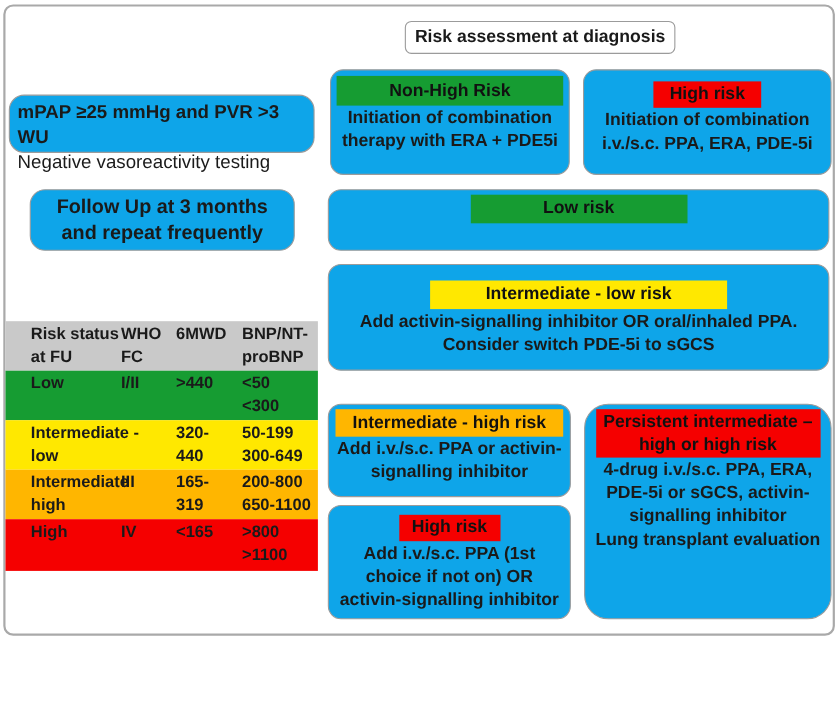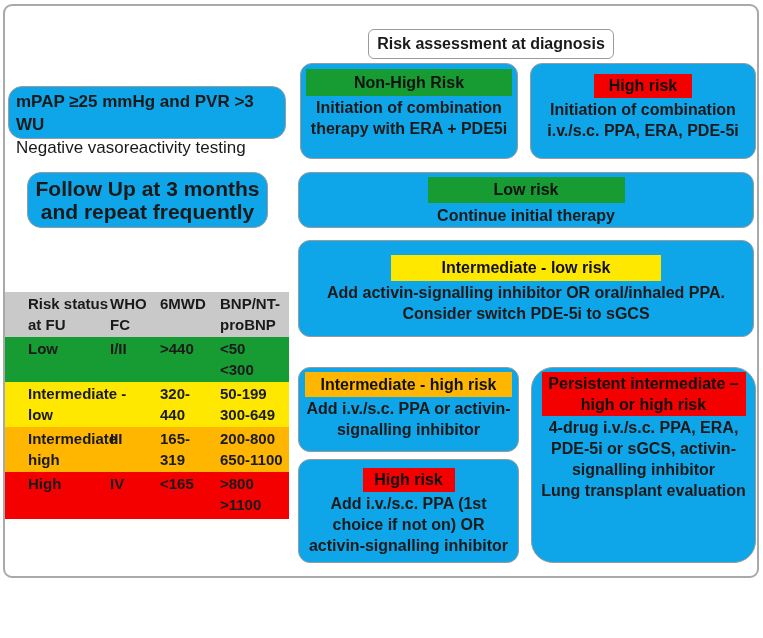--- a/index.html
+++ b/index.html
@@ -12,33 +12,33 @@
   .frame {
     position:absolute; left:3px; top:4px; width:756px; height:574px;
     border:2px solid #a9a9a9; border-radius:9px; background:#ffffff;
   }
   .rbox {
     position:absolute; background:#0ea5e9;
     border:1.5px solid #9b9b9b; border-radius:12px;
     text-align:center; font-weight:bold; font-size:16px; line-height:21px;
   }
   .titlebox {
-    position:absolute; left:368px; top:29px; width:246px; height:30px;
+    position:absolute; left:368px; top:19px; width:246px; height:30px;
     border:1.5px solid #9b9b9b; border-radius:6px; background:#fff;
     font-weight:bold; font-size:16px; line-height:27px; text-align:center;
   }
   .criteria {
     left:8px; top:86px; width:278px; height:53px;
     text-align:left; padding:3px 6px 0 7px; font-size:17px; line-height:23px;
     border-radius:14px;
   }
   .criteria .l2 { font-weight:normal; }
   .followup {
     left:27px; top:172px; width:241px; height:56px;
-    font-size:21px; line-height:23px; padding-top:4px; border-radius:14px;
+    font-size:18px; line-height:23px; padding-top:4px; border-radius:14px;
   }
   .bar {
     font-weight:bold; font-size:16px; color:#111;
     display:block; margin:0 auto;
   }
   .bar.green  { background:var(--green); }
   .bar.red    { background:var(--red); }
   .bar.yellow { background:var(--yellow); }
   .bar.orange { background:var(--orange); }
 
@@ -99,21 +99,20 @@
   <div class="body-txt">Initiation of combination therapy with ERA + PDE5i</div>
 </div>
 
 <div class="rbox box-highdiag">
   <span class="bar red">High risk</span>
   <div class="body-txt">Initiation of combination i.v./s.c. PPA, ERA, PDE-5i</div>
 </div>
 
 <div class="rbox box-low">
   <span class="bar green">Low risk</span>
-  <div class="body-txt">Continue initial therapy</div>
 </div>
 
 <div class="rbox box-intlow">
   <span class="bar yellow">Intermediate - low risk</span>
   <div class="body-txt">
     <div>Add activin-signalling inhibitor OR oral/inhaled PPA.</div>
     <div>Consider switch PDE-5i to sGCS</div>
   </div>
 </div>
 

